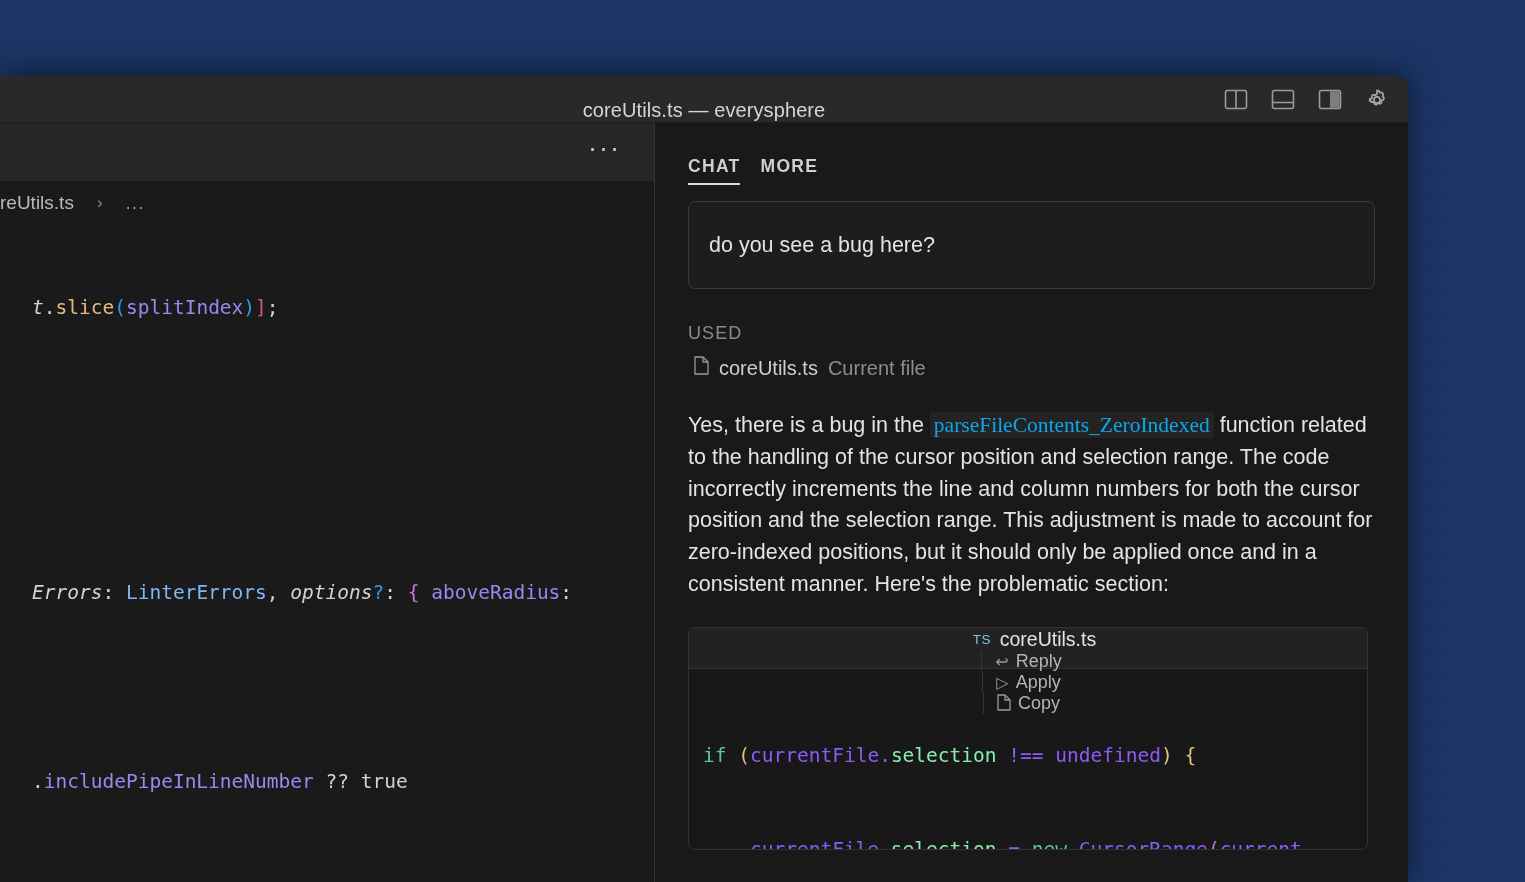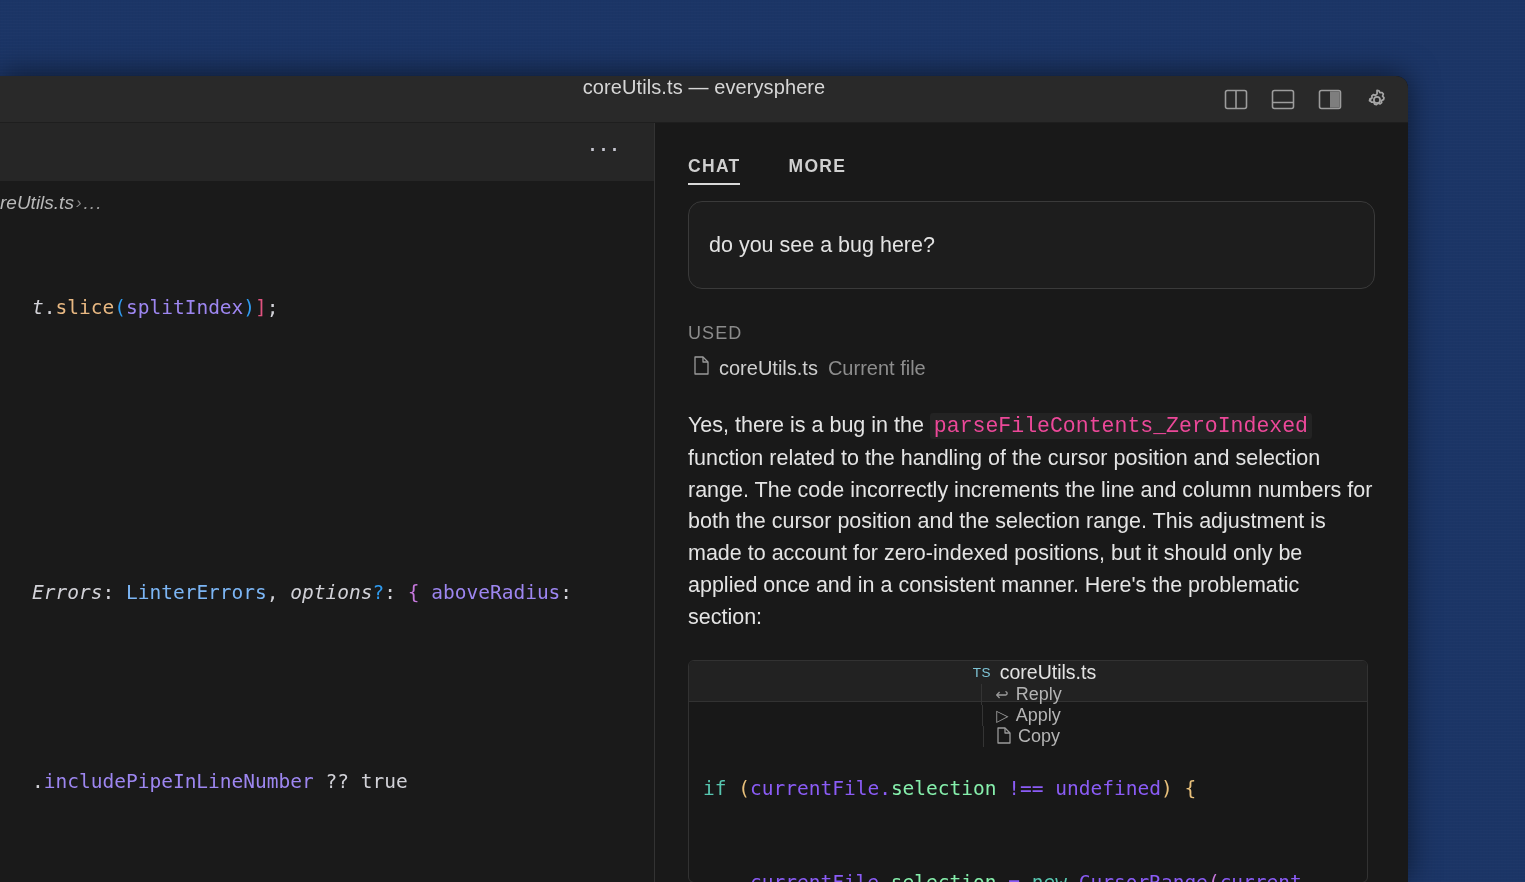--- a/index.html
+++ b/index.html
@@ -45,21 +45,21 @@
     border-top-right-radius: 12px;
     overflow: hidden;
     box-shadow: 0 -2px 30px rgba(0,0,0,.55);
   }
 
   
   #title-bar {
     height: 47px;
     background: #292929;
     display: flex;
-    align-items: flex-start;
+    align-items: flex-end;
     justify-content: center;
     position: relative;
     border-top-right-radius: 12px;
     border-bottom: 1px solid #1e1e1e;
   }
   #title-bar-text {
     font-size: 20px;
     color: #d6d6d6;
     letter-spacing: .1px;
   }
@@ -112,24 +112,23 @@
     cursor: pointer;
     padding: 6px 6px 14px 6px;
   }
   #breadcrumb {
     height: 44px;
     display: flex;
     align-items: center;
     padding-left: 0;
     font-size: 19px;
     color: #9a9a9a;
-    gap: 2px;
+    gap: 23px;
     background: #1a1a1a;
     white-space: nowrap;
-    font-style: italic;
   }
   #breadcrumb .sep { color: #8a8a8a; font-size: 17px; }
   #breadcrumb .crumb-file { color: #b9b9b9; }
   #breadcrumb .crumb-dots { color: #9a9a9a; letter-spacing: 1px; }
 
   #code-area {
     flex: 1;
     font-family: "DejaVu Sans Mono", monospace;
     font-size: 19.5px;
     line-height: 31.6px;
@@ -161,21 +160,21 @@
     flex-direction: column;
     overflow: hidden;
     position: relative;
   }
   #chat-tabs {
     height: 62px;
     flex: 0 0 62px;
     display: flex;
     align-items: flex-end;
     padding-left: 33px;
-    gap: 48px;
+    gap: 20px;
   }
   .chat-tab {
     font-size: 17.5px;
     font-weight: bold;
     letter-spacing: 1.3px;
     color: #cfcfcf;
     padding-bottom: 8px;
     cursor: pointer;
     position: relative;
   }
@@ -189,21 +188,21 @@
   }
 
   #chat-scroll {
     flex: 1;
     padding: 16px 33px 0 33px;
     overflow: hidden;
   }
 
   #user-message {
     border: 1px solid #3a3a3a;
-    border-radius: 14px;
+    border-radius: 7px;
     background: #1d1d1d;
     min-height: 88px;
     display: flex;
     align-items: center;
     padding: 0 20px;
     font-size: 21.5px;
     color: #e2e2e2;
   }
 
   #used-section { margin-top: 34px; }
@@ -225,25 +224,25 @@
   #used-file .file-sub  { color: #8d8d8d; }
 
   #assistant-text {
     margin-top: 30px;
     font-size: 21.5px;
     line-height: 31.8px;
     color: #e4e4e4;
     max-width: 690px;
   }
   .inline-code {
-    color: #ec4899;
+    color: #0ea5e9;
     background: #232323;
     border-radius: 3px;
     padding: 1px 4px;
-    font-family: Liberation Mono, monospace;
+    font-family: Liberation Serif, serif;
   }
 
   
   #code-block {
     margin-top: 26px;
     border: 1px solid #323232;
     border-radius: 6px;
     overflow: hidden;
     background: #181818;
     width: 680px;

